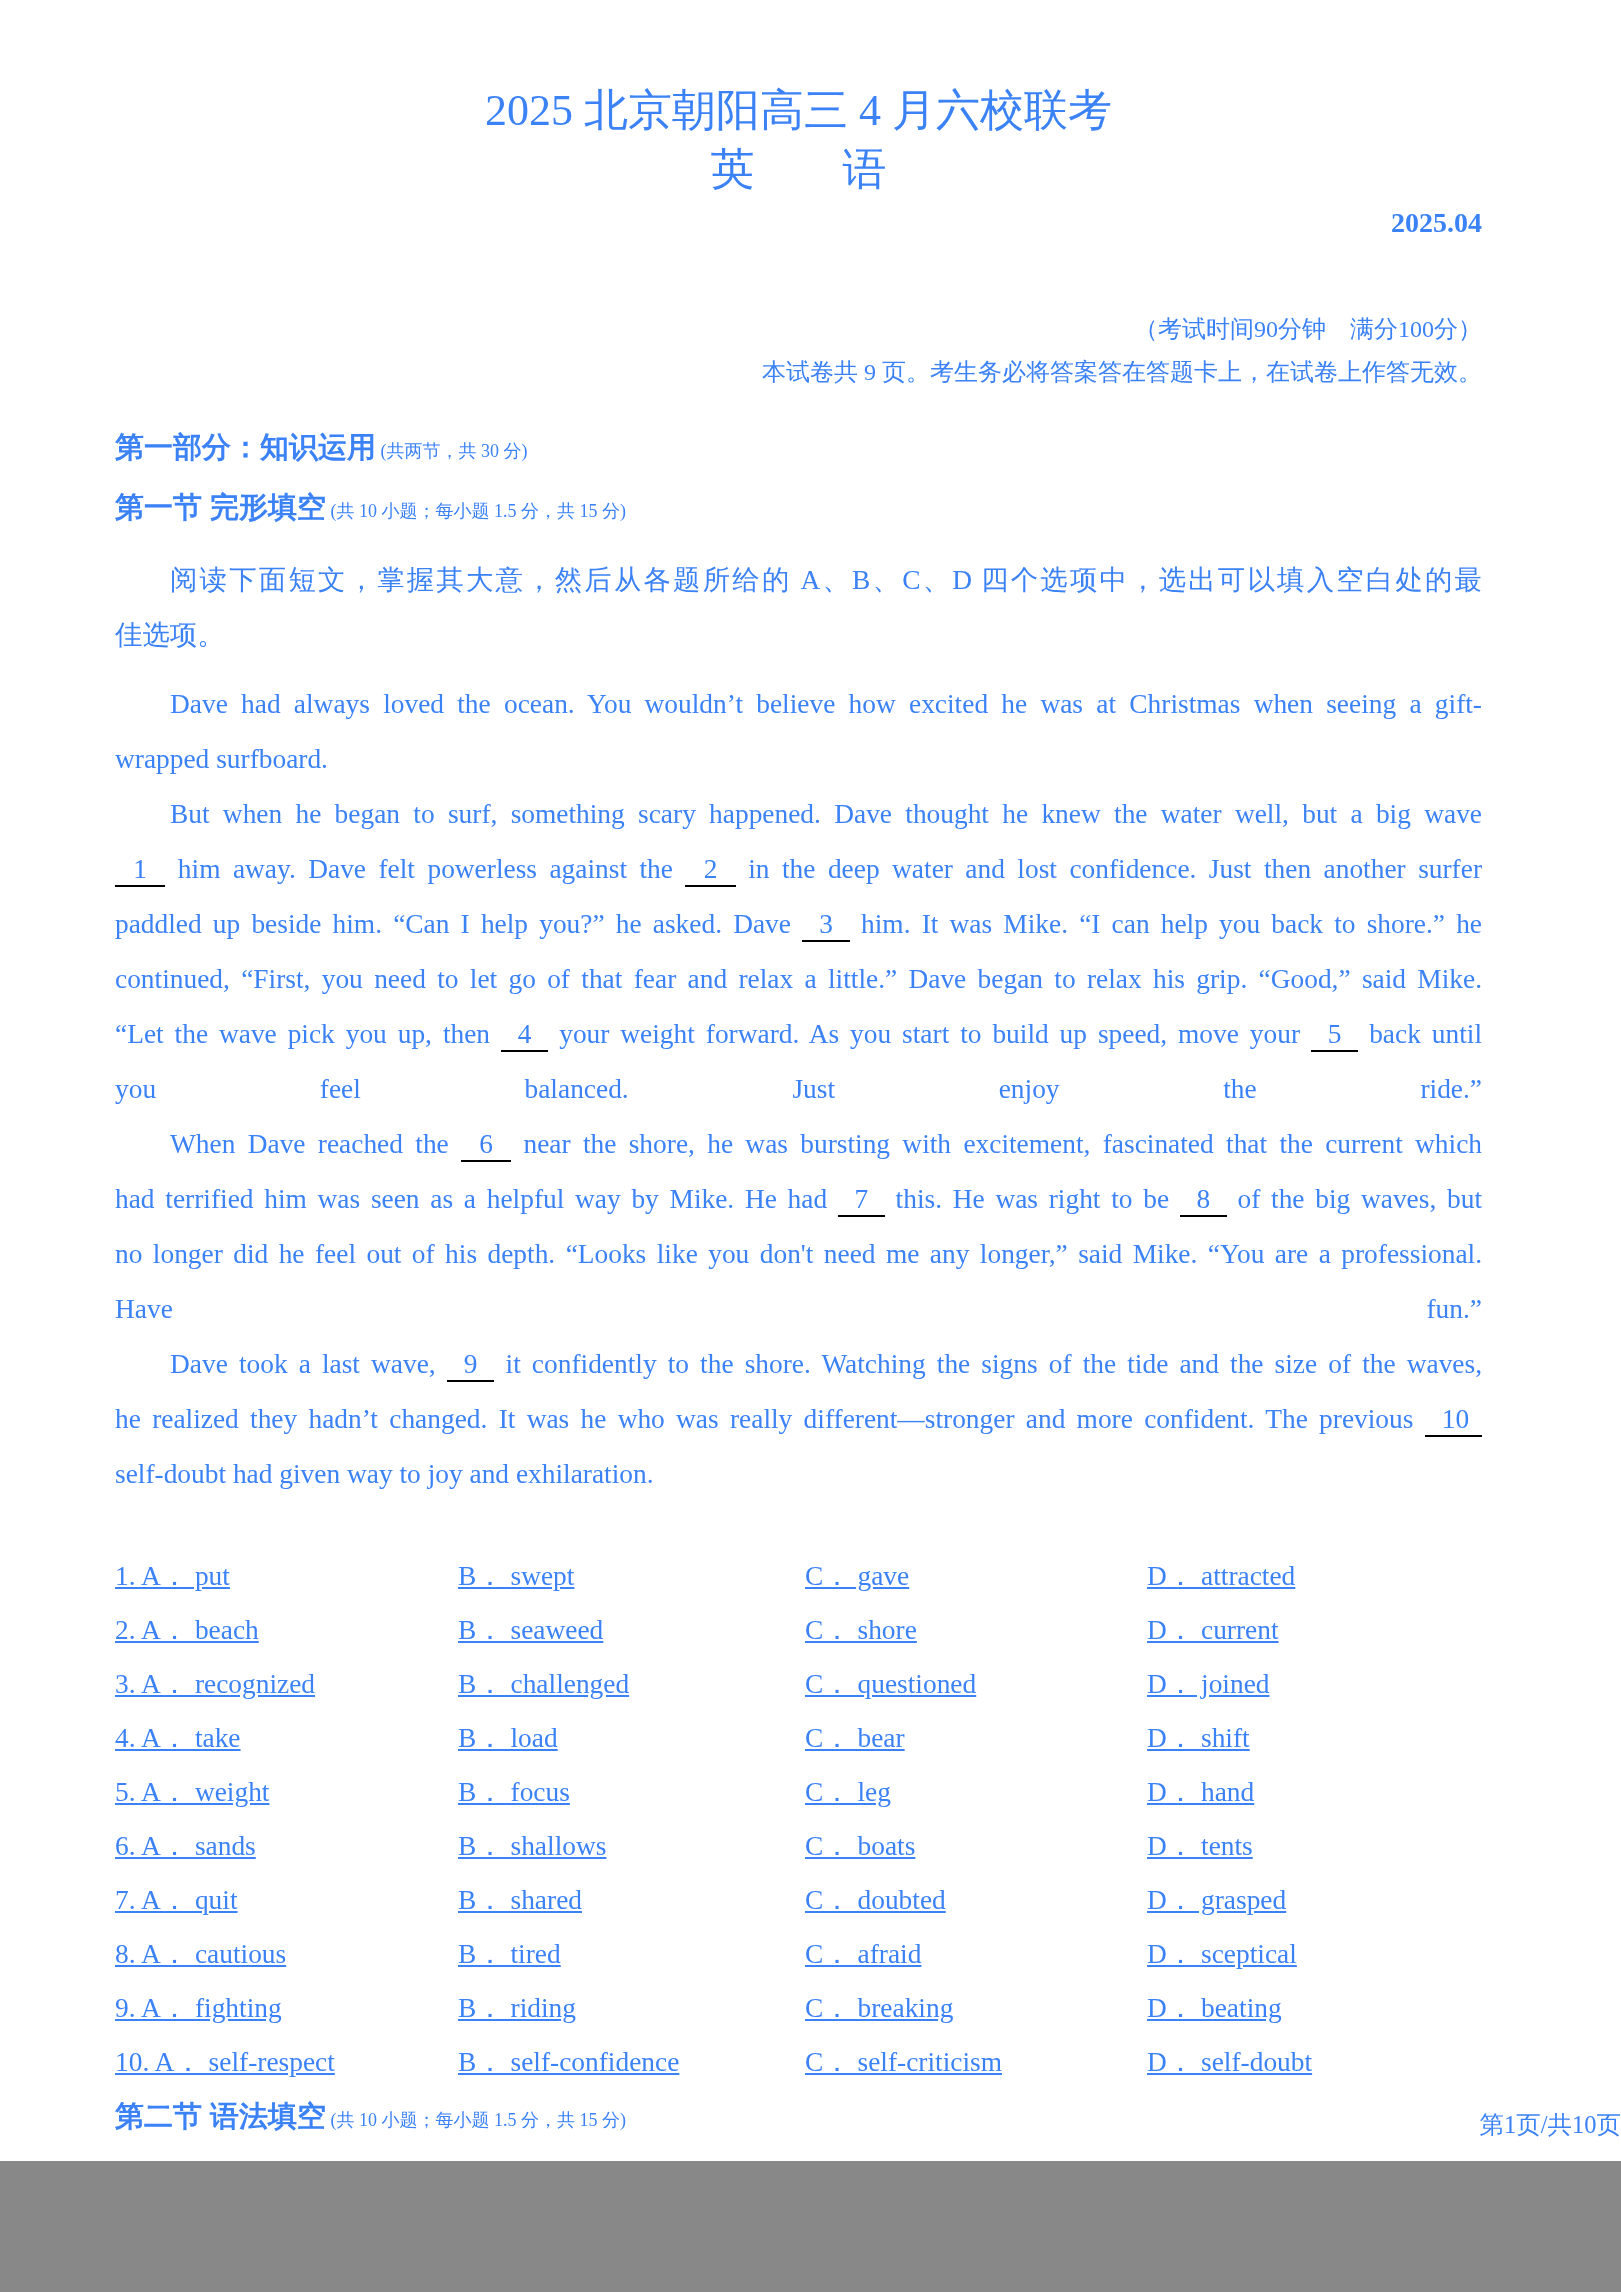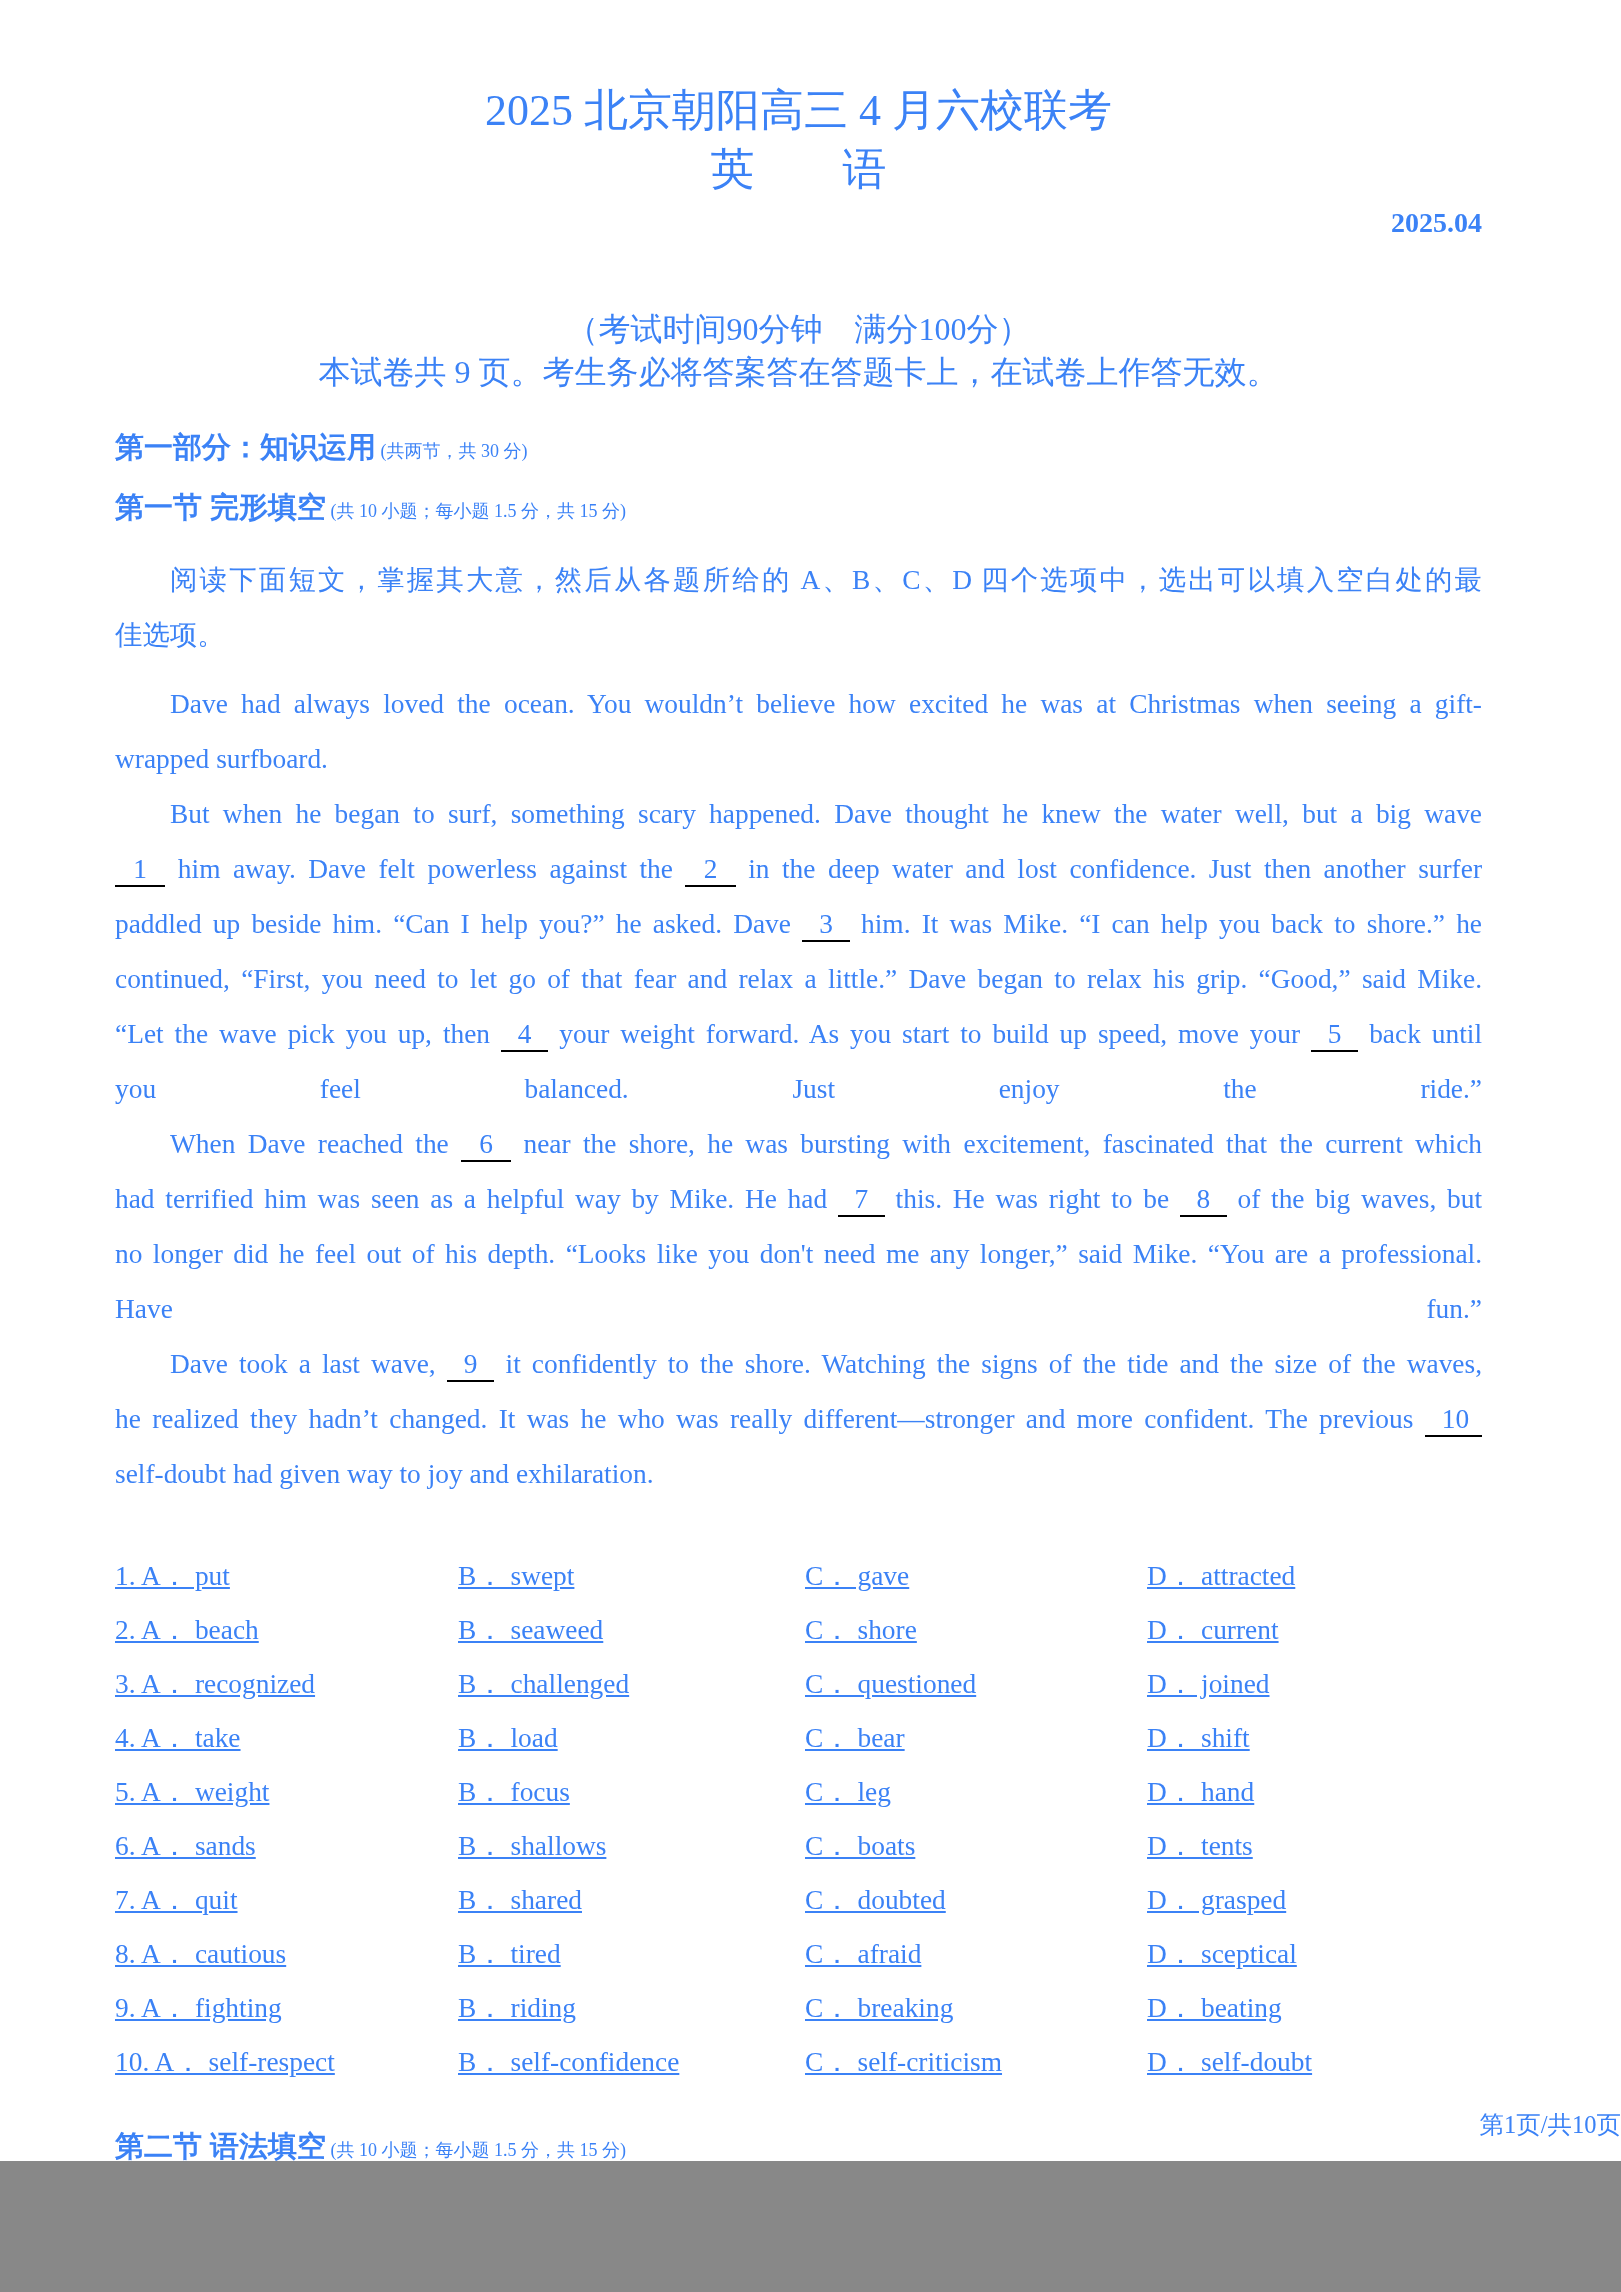--- a/index.html
+++ b/index.html
@@ -19,27 +19,27 @@
     font-weight:400; margin:0;
   }
   .title-sub {
     font-size:44px; line-height:53px; text-align:center;
     font-weight:400; margin:5.9px 0 0 0;
   }
   .exam-date {
     font-size:28px; line-height:33px; text-align:right;
     font-weight:700; margin-top:9.8px;
   }
-  .meta { font-size:32px; line-height:33px; text-align:center; }
+  .meta { font-size:24px; line-height:33px; text-align:right; }
   .meta1 { margin-top:74px; }
   .meta2 { margin-top:10px; }
   .heading { font-size:27.4px; line-height:39px; text-align:left; }
   .h-part { margin-top:39px; }
   .h-sec1 { margin-top:17.6px; }
-  .h-sec2 { margin-top:38px; }
+  .h-sec2 { margin-top:8px; }
   .hb {
     font-weight:700;
     font-family:"Liberation Sans","DejaVu Sans",sans-serif;
     font-size:29px;
   }
   .hr { font-weight:400; font-size:18px;text-align:center; }
   .intro { margin-top:21.6px; }
   .passage { margin-top:13.7px; }
   .pline {
     font-size:27.4px; line-height:55px; height:55px;

